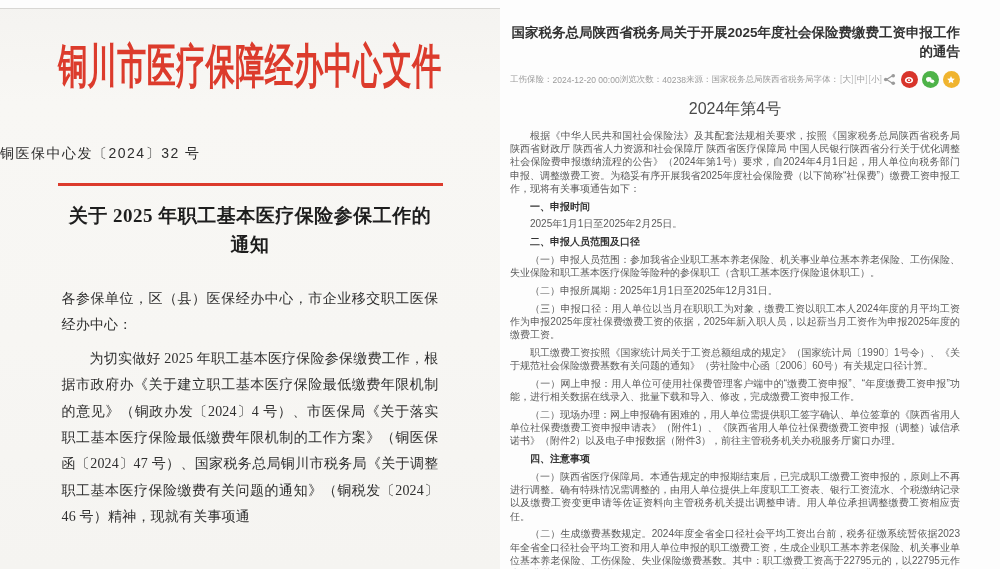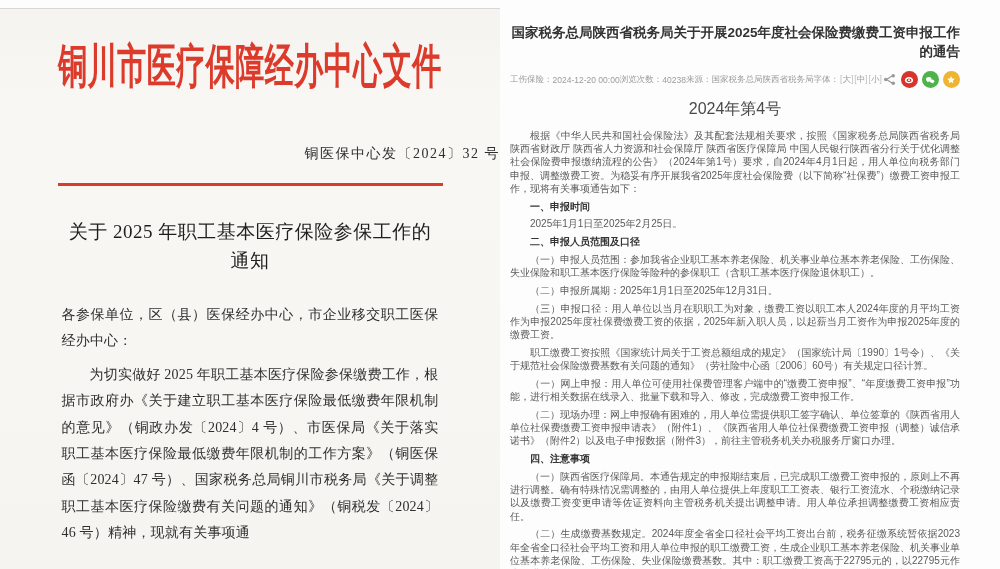--- a/index.html
+++ b/index.html
@@ -22,31 +22,31 @@
   .masthead-wrap {
     margin-top: 30px; height: 56px;
     display: flex; justify-content: center; align-items: center; text-align: center;
   }
   .masthead {
     font-family: "Liberation Serif", "DejaVu Serif", serif;
     font-weight: bold; font-size: 29px; white-space: nowrap;
     transform: scaleY(1.62); letter-spacing: 0.5px;
   }
   .doc-number {
-    margin-top: 50px; text-align: right;
-    font-family: Liberation Serif, serif;
+    margin-top: 50px; text-align: left;
+    font-family: Liberation Sans, sans-serif;
     font-size: 14px; color: #2e2e2e; letter-spacing: 1.5px;
   }
   .red-line {
     width: 385px; height: 2.5px; margin: 20px auto 0;
   }
   .doc-title {
-    margin-top: 31px; text-align: center;
+    margin-top: 15px; text-align: center;
     font-family: "Liberation Serif", "DejaVu Serif", serif;
-    font-weight: normal; font-size: 19px; line-height: 29px; color: #1e1e1e;
+    font-weight: bold; font-size: 19px; line-height: 29px; color: #1e1e1e;
     letter-spacing: 0.5px;
   }
   .doc-body {
     width: 393px; margin: 27px auto 0;
     font-family: "Liberation Serif", "DejaVu Serif", serif;
     font-size: 14px; line-height: 26.3px; color: #2f2f2f;
     text-align: justify; letter-spacing: 0.2px;
   }
   .doc-body p { margin: 8px; }
   .doc-body p.indent { text-indent: 2em; }

